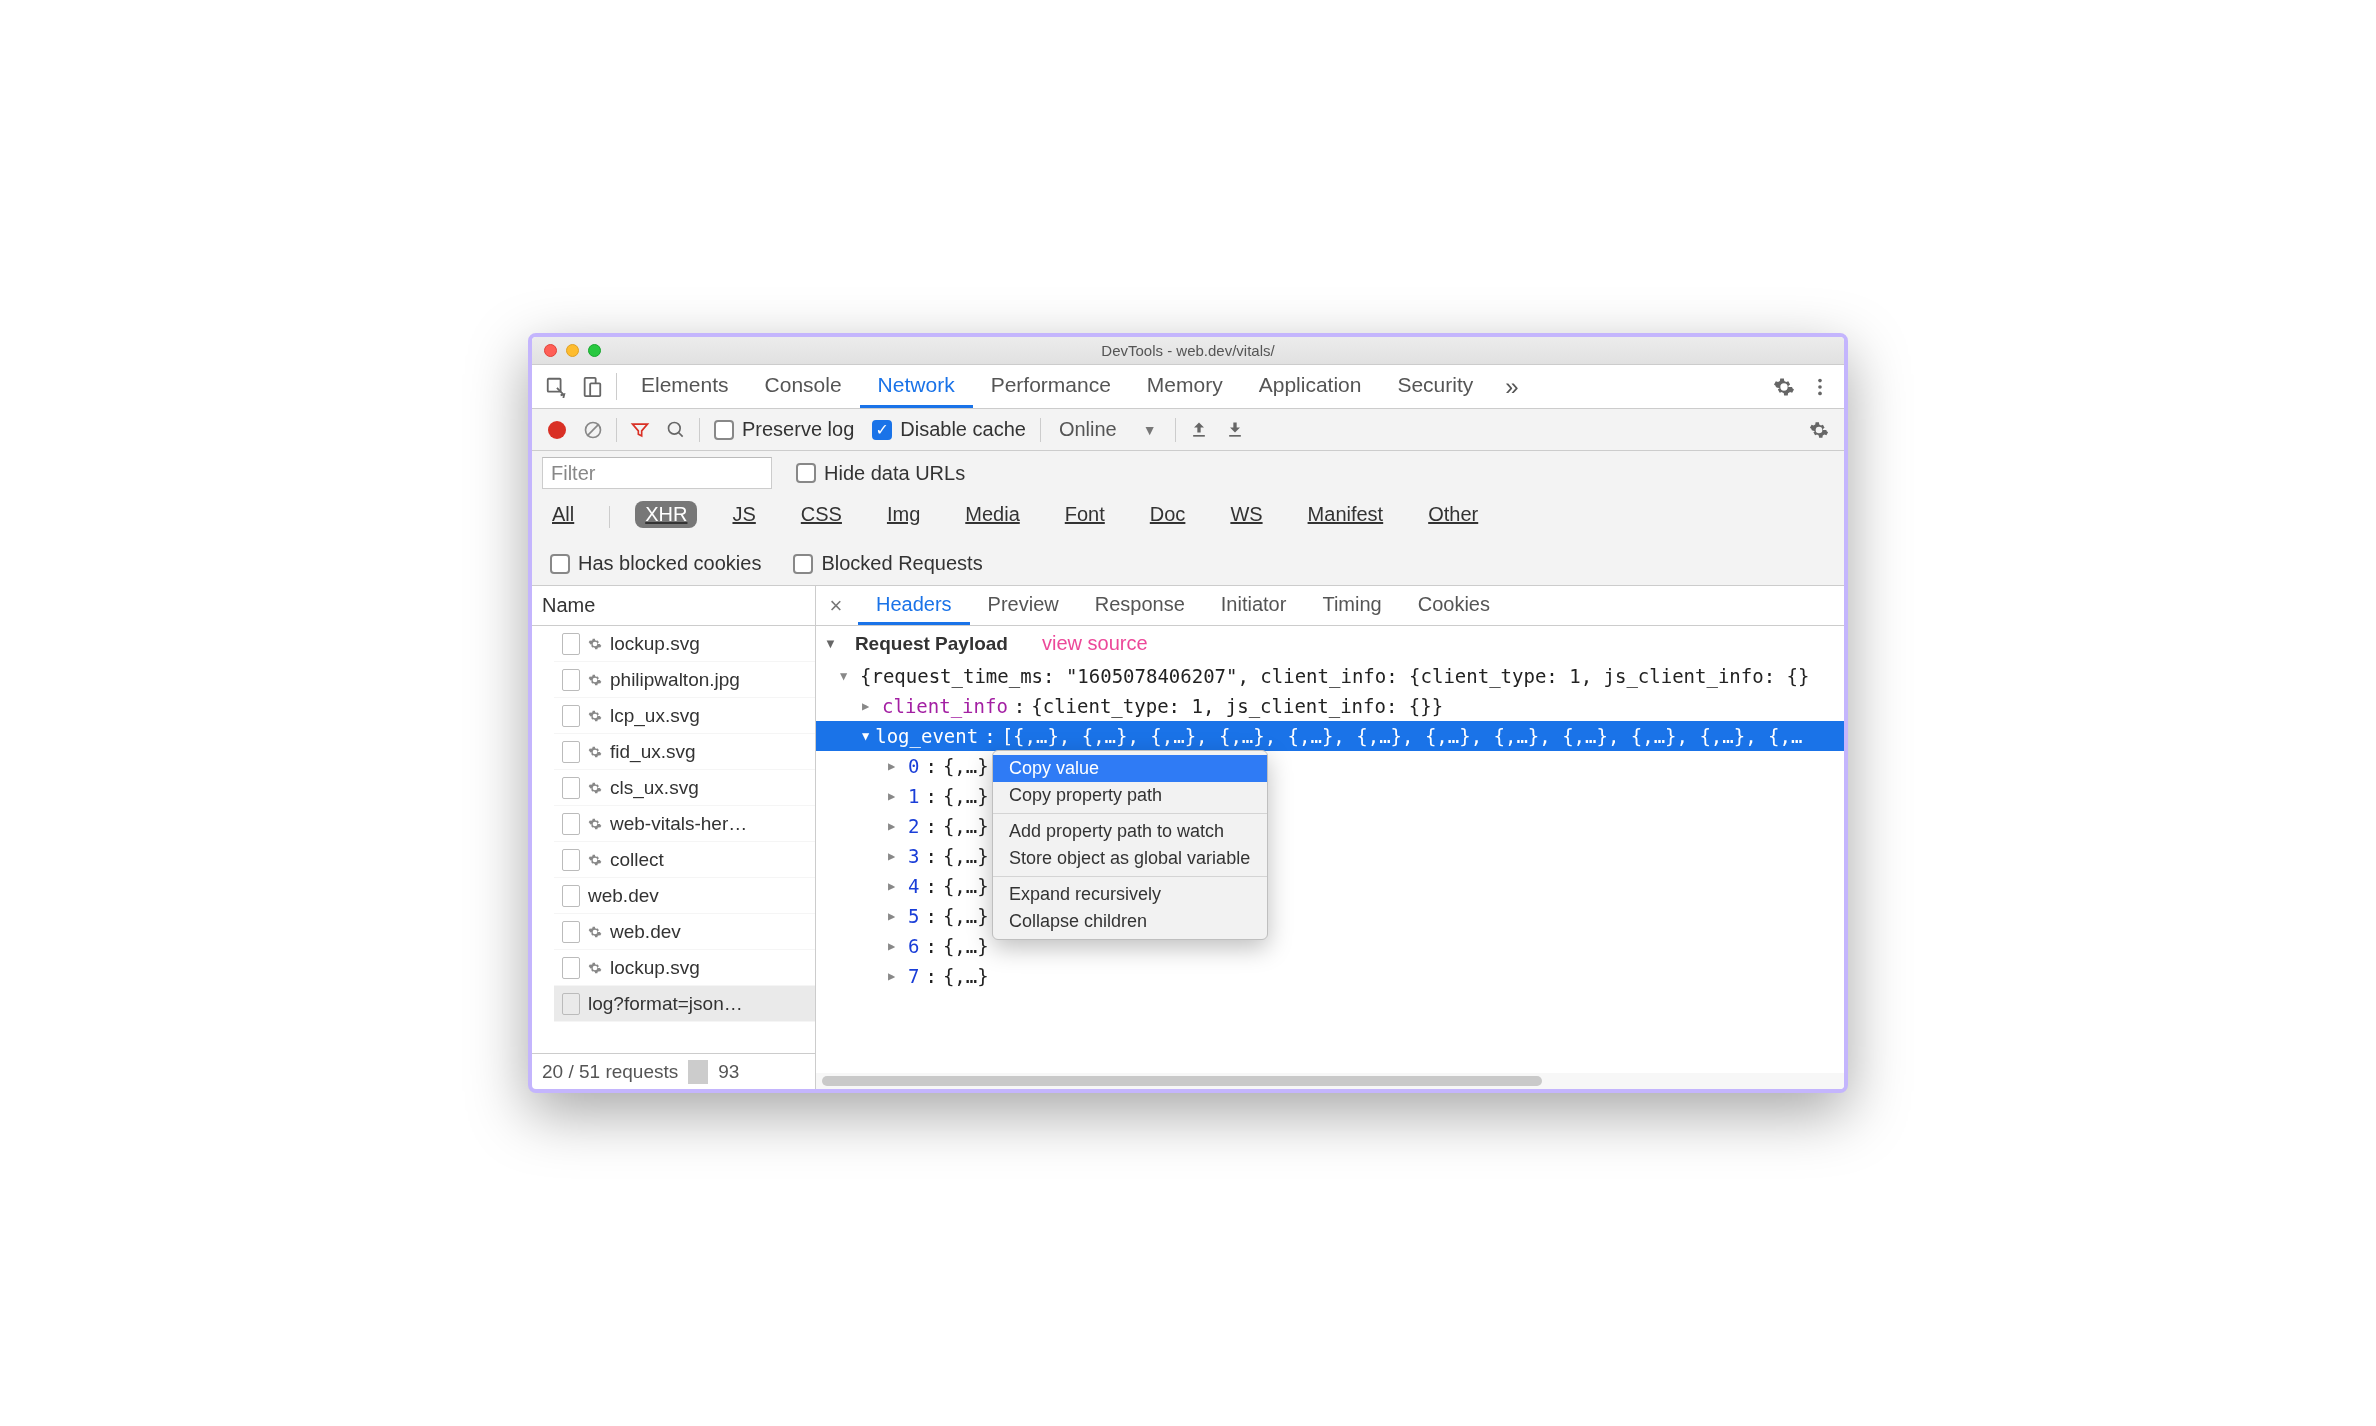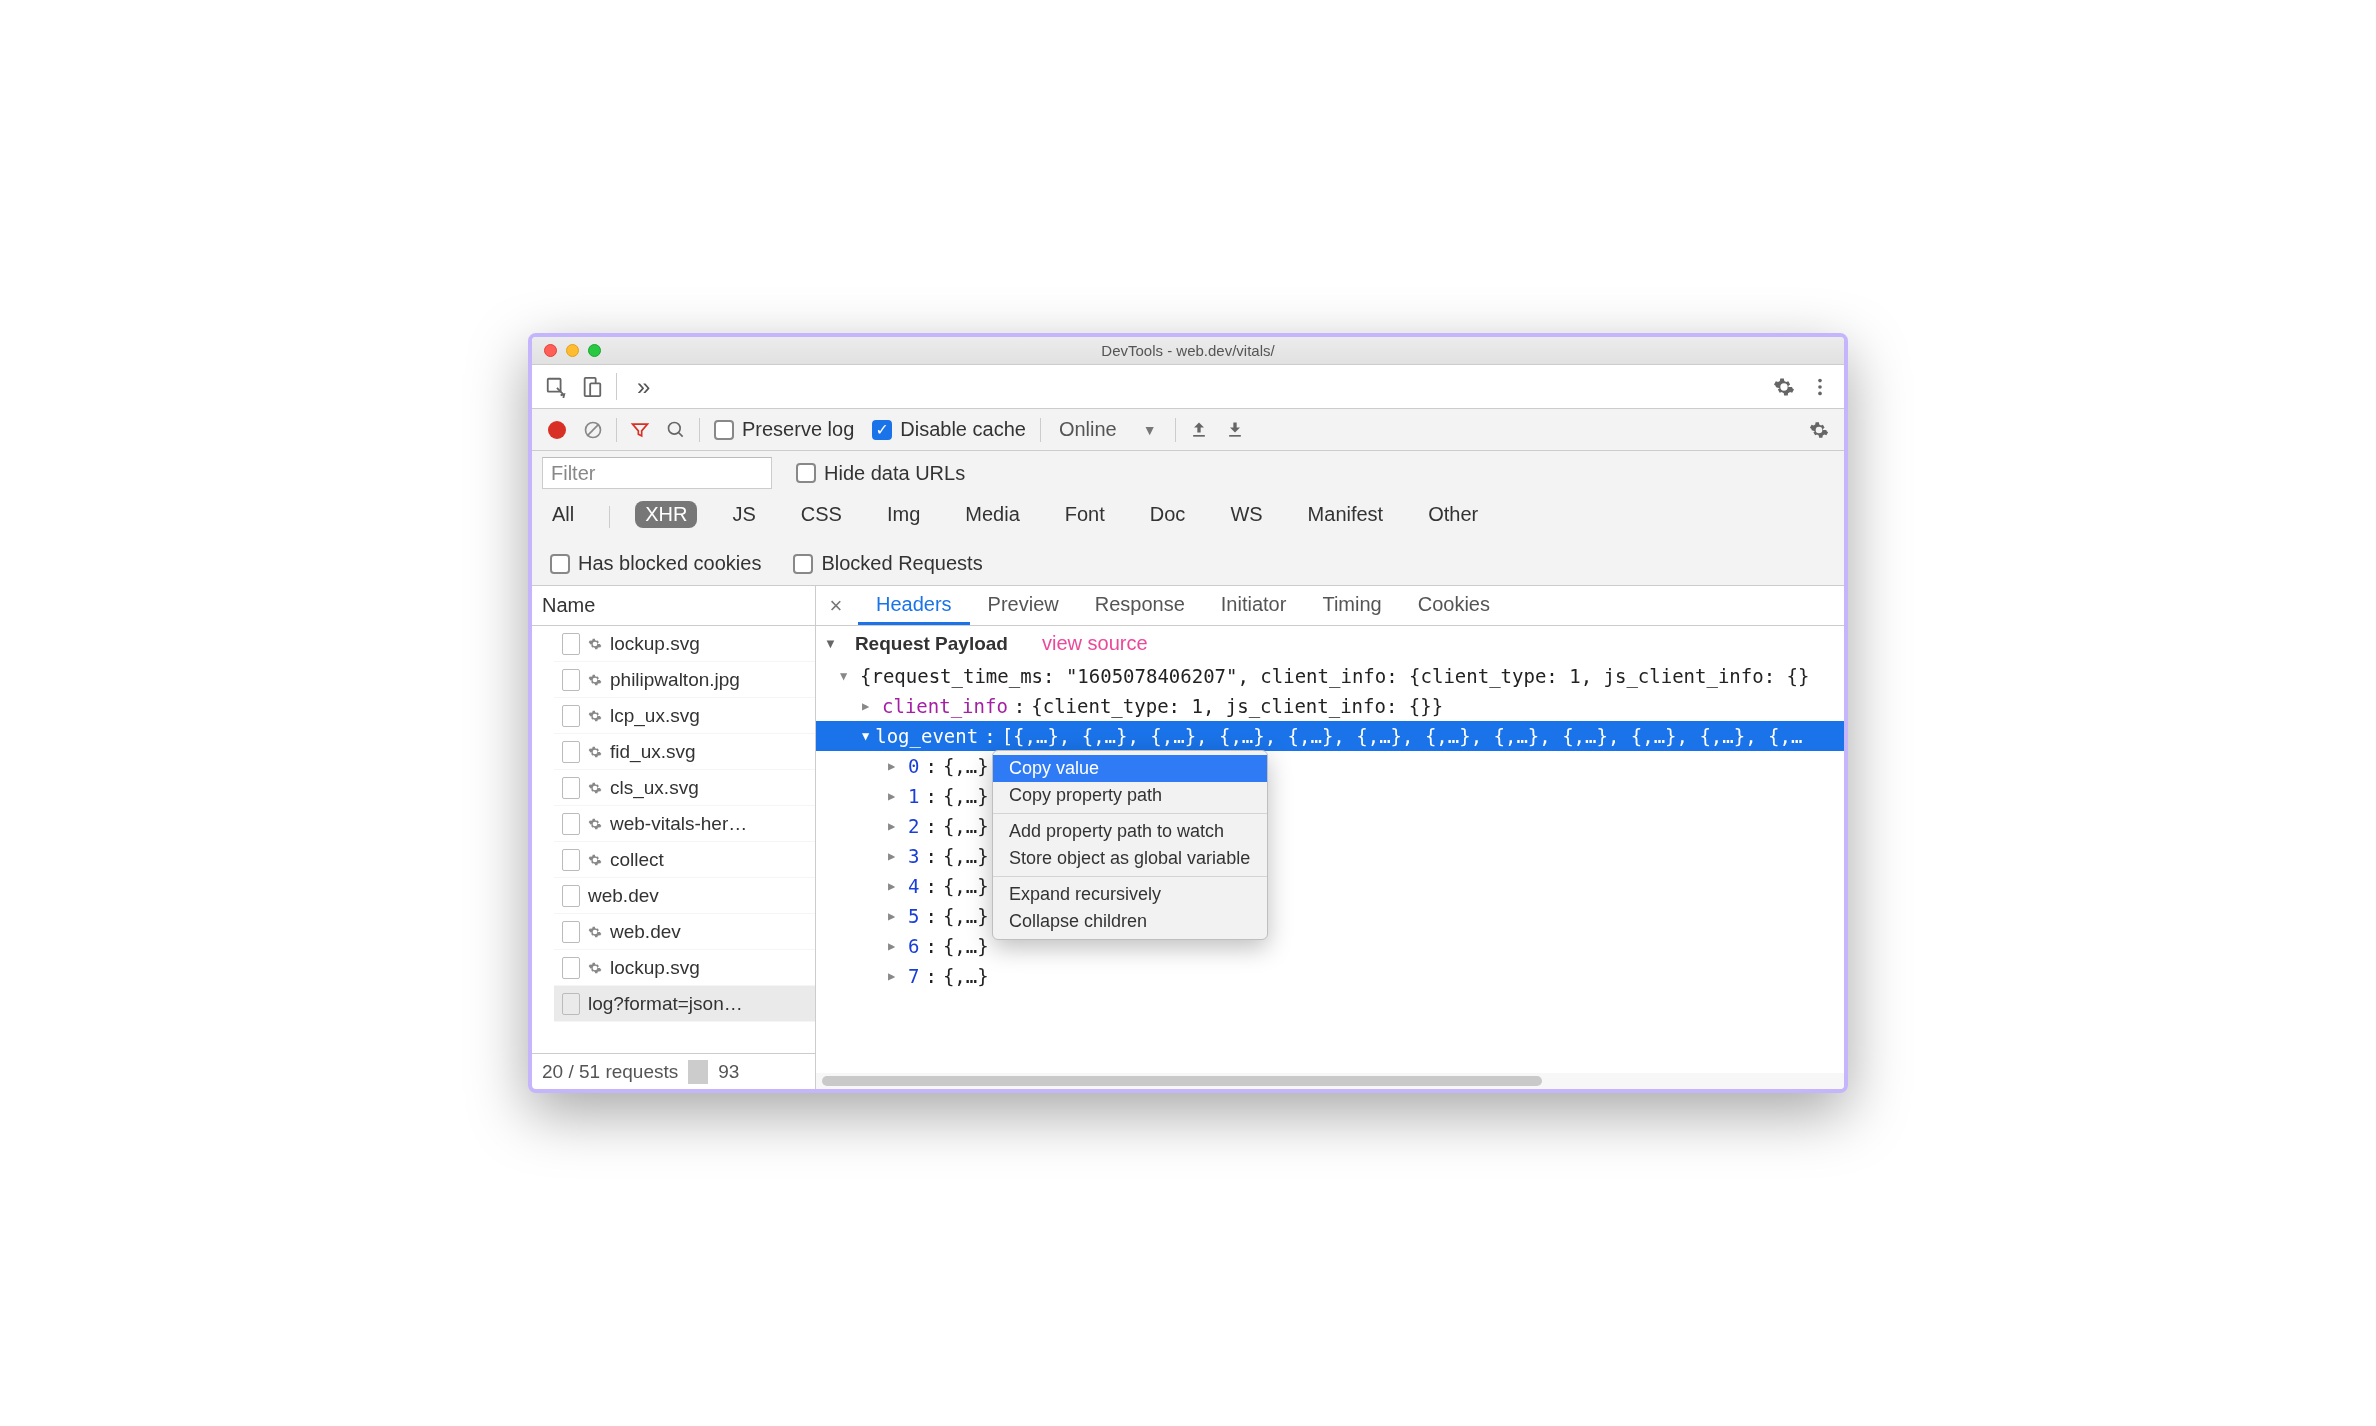--- a/index.html
+++ b/index.html
@@ -102,21 +102,21 @@
     flex-shrink:0;
     font-size:20px;
   }
   .filter-input {
     width: 230px; height:32px;
     background:#fff; border:1px solid #ccc;
     border-top:1px solid #bbb;
     padding:0 8px; color:#888; font-size:20px;
     display:flex; align-items:center;
   }
-  .pill-row { display:flex; align-items:flex-end; gap:25px; }
+  .pill-row { display:flex; align-items:flex-end; gap:25px;text-decoration:underline; }
   .pill { padding:2px 10px; border-radius:8px; color:#333; cursor:pointer; }
   .pill.active { background:#777; color:#fff; }
   .pill-sep { width:1px; height:22px; background:#ccc; }
 
   
   .split {
     flex:1;
     display:flex;
     min-height:0;
   }
@@ -251,20 +251,29 @@
           <path d="M13 13 l7 7 M17 21 l4 -1 -1 4"></path>
         </svg>
     </div>
     <div class="icon-btn">
       <svg viewBox="0 0 24 24" fill="none" stroke="currentColor" stroke-width="2">
           <rect x="4" y="2" width="12" height="20" rx="1"></rect>
           <rect x="10" y="8" width="11" height="14" rx="1" fill="#fff"></rect>
         </svg>
     </div>
     <div class="sep"></div>
+    <div id="main-tab-container" style="display:flex;">
+        <div class="tab">Elements</div>
+        <div class="tab">Console</div>
+        <div class="tab active">Network</div>
+        <div class="tab">Performance</div>
+        <div class="tab">Memory</div>
+        <div class="tab">Application</div>
+        <div class="tab">Security</div>
+      </div>
     <div class="chev-more">»</div>
     <div class="flex"></div>
     <div class="icon-btn">
       <svg viewBox="0 0 24 24" fill="#666">
           <path d="M12 8a4 4 0 1 0 0 8 4 4 0 0 0 0-8zm9 4a7 7 0 0 1-.1 1.2l2 1.6-2 3.4-2.4-.8a7 7 0 0 1-2 1.2l-.4 2.6h-4l-.4-2.6a7 7 0 0 1-2-1.2l-2.4.8-2-3.4 2-1.6A7 7 0 0 1 3 12a7 7 0 0 1 .1-1.2l-2-1.6 2-3.4 2.4.8a7 7 0 0 1 2-1.2L7.9 2.8h4l.4 2.6a7 7 0 0 1 2 1.2l2.4-.8 2 3.4-2 1.6c.1.4.1.8.1 1.2z"></path>
         </svg>
     </div>
     <div class="icon-btn">
       <svg viewBox="0 0 24 24" fill="#666">
           <circle cx="12" cy="5" r="2"></circle>

